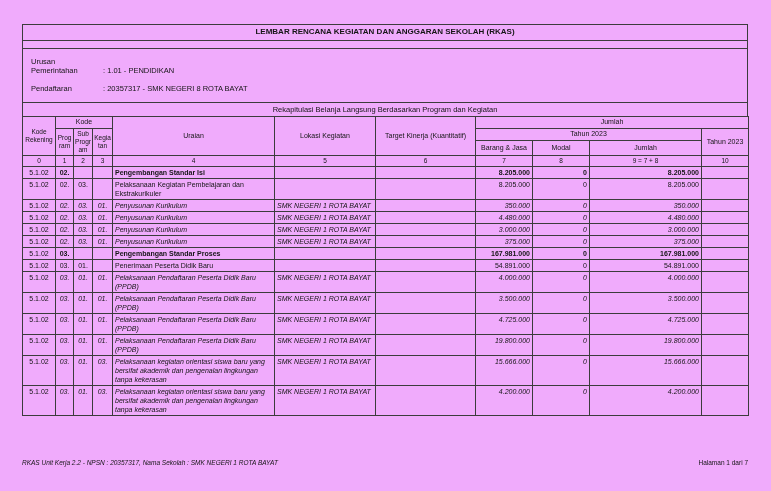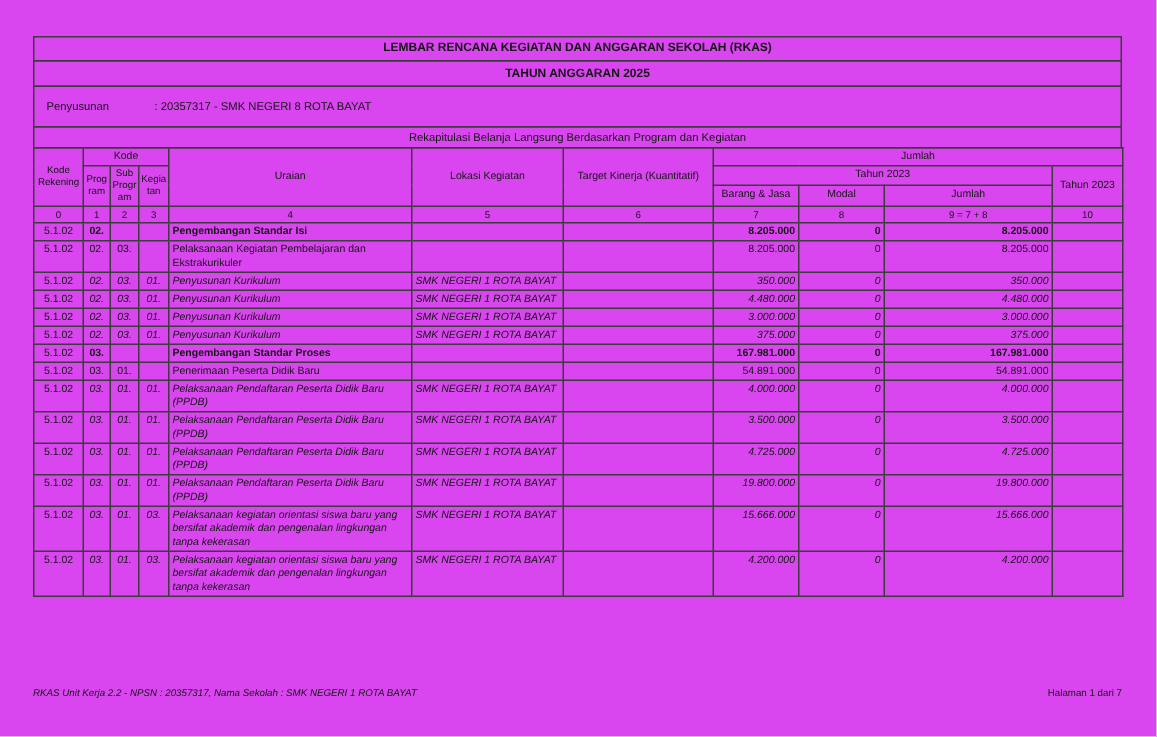--- a/index.html
+++ b/index.html
@@ -1,16 +1,16 @@
 <!DOCTYPE html>
 <html><head>
 <meta charset="utf-8">
 <style>
   html,body{margin:0;padding:0;background:#fff;}
-  .page{position:relative;width:771px;height:491px;background:#d946ef;
+  .page{position:relative;width:771px;height:491px;background:#f0abfc;
         font-family:"Liberation Sans",sans-serif;color:#151515;overflow:hidden;}
   .doc{position:absolute;left:22px;top:24px;width:726px;}
   .box{border:1px solid #3c3c3c;text-align:center;box-sizing:border-box;}
   .title-box{padding:2px 0 3px;}
   .t-line{font-weight:bold;font-size:8px;line-height:9.5px;}
   .gov-box{margin-top:-1px;padding:3px 0 4px;}
   .info-box{border:1px solid #3c3c3c;border-top:1px solid #3c3c3c;margin-top:-1px;
             padding:8px 8px 6px;font-size:7.5px;line-height:9px;box-sizing:border-box;}
   .info-row{margin-bottom:9px;}
   .info-row:last-child{margin-bottom:3px;}
@@ -35,26 +35,28 @@
 <body>
 
 <div class="page">
   <div class="doc">
 
     <div class="box title-box">
       <div class="t-line">LEMBAR RENCANA KEGIATAN DAN ANGGARAN SEKOLAH (RKAS)</div>
     </div>
 
     <div class="box gov-box">
-      <div class="t-line">TAHUN ANGGARAN 2025</div>
     </div>
 
     <div class="info-box">
       <div class="info-row">
-        <span class="info-label">Penyusunan</span><span>: 20357317 - SMK NEGERI 8 ROTA BAYAT</span>
+        <span class="info-label">Urusan Pemerintahan</span><span>: 1.01 - PENDIDIKAN</span>
+      </div>
+      <div class="info-row">
+        <span class="info-label">Pendaftaran</span><span>: 20357317 - SMK NEGERI 8 ROTA BAYAT</span>
       </div>
     </div>
 
     <div class="box recap-box">Rekapitulasi Belanja Langsung Berdasarkan Program dan Kegiatan</div>
 
     <table>
       <colgroup>
         <col style="width:33px">
           <col style="width:18px">
           <col style="width:19px">

